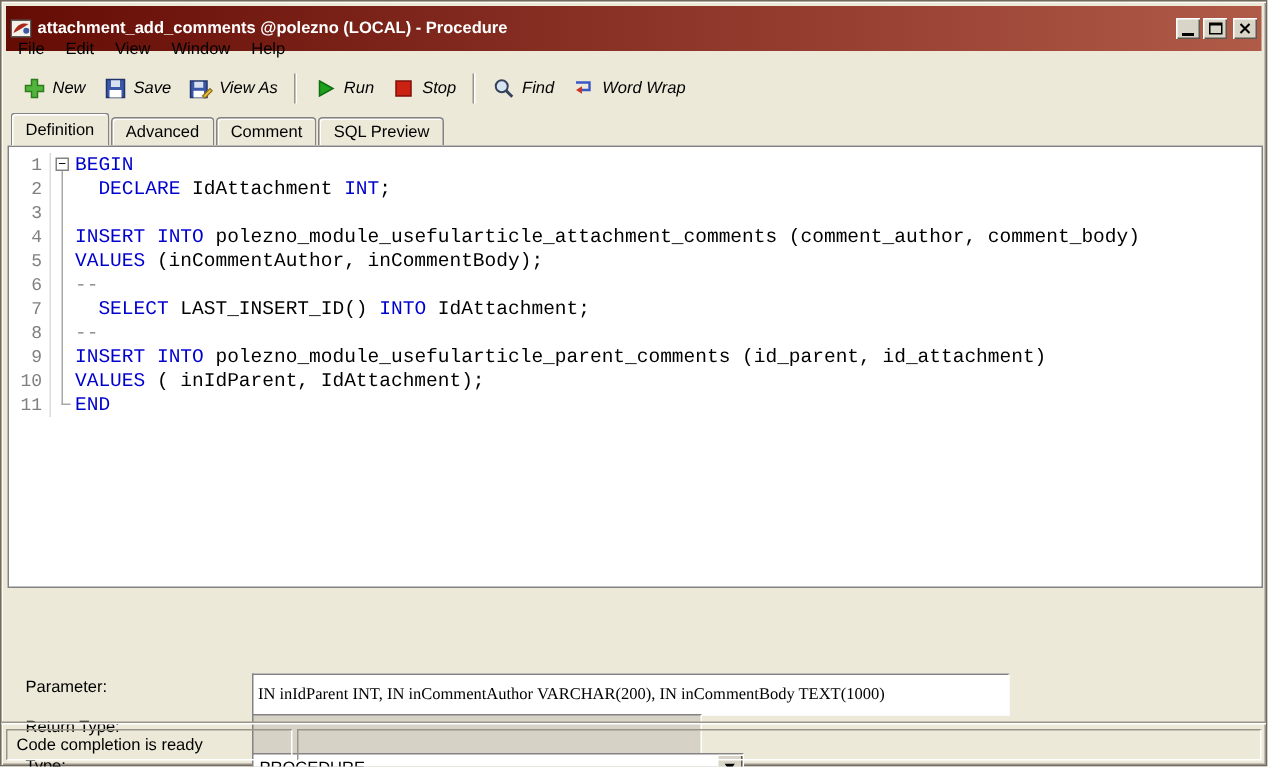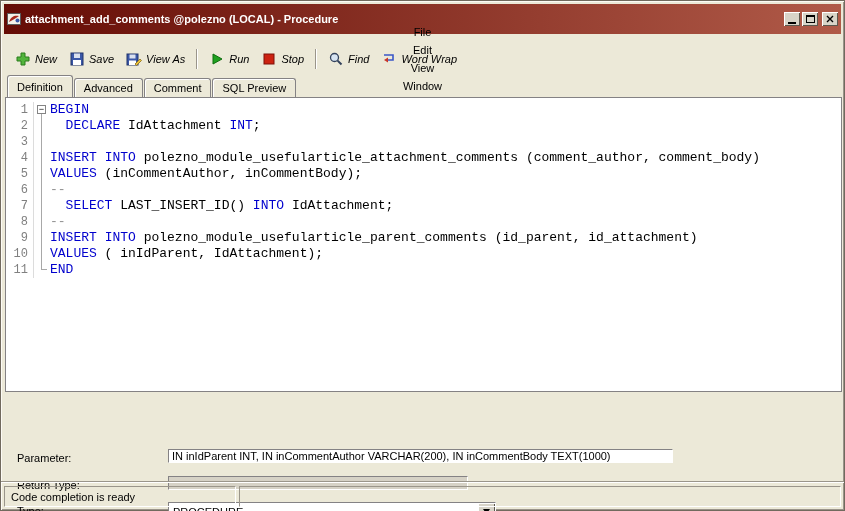--- a/index.html
+++ b/index.html
@@ -16,21 +16,21 @@
   .titlebar{ position:absolute; top:3px; left:3px; right:3px; height:30px; display:flex; align-items:center;
              padding:0 3px; background:linear-gradient(90deg, var(--tb1), var(--tb2)); }
   .title-text{ color:#fff; font-size:11px; font-weight:bold; margin-left:4px; flex:1; white-space:nowrap; overflow:hidden; }
   .winbtn{ width:16px; height:14px; background:#d8d4c8; margin-left:2px; flex:none; position:relative;
            box-shadow: inset 1px 1px 0 #ffffff, inset -1px -1px 0 #5c584e; display:flex; align-items:center; justify-content:center; }
   .winbtn.close{ margin-left:4px; }
   .glyph-min{ display:block; width:8px; height:2px; background:#000; margin-top:7px; }
   .glyph-max{ display:block; width:9px; height:8px; border:1px solid #000; border-top:2px solid #000; }
 
   
-  .menubar{ position:absolute; top:22px; left:4px; right:4px; height:20px; display:flex; align-items:center; font-size:11px;flex-direction:column; }
+  .menubar{ position:absolute; top:22px; left:4px; right:4px; height:20px; display:flex; align-items:center; font-size:11px; }
   .menu-item{ padding:3px 7px; color:#000; }
 
   
   .toolbar{ position:absolute; top:43px; left:4px; right:4px; height:30px; display:flex; align-items:center; padding-left:4px; font-size:11px; }
   .tbtn{ display:flex; align-items:center; gap:4px; padding:4px 6px; color:#000;font-style:italic; }
   .tbtn svg{ flex:none; }
   .tsep{ width:2px; height:20px; border-left:1px solid #9a958a; border-right:1px solid #ffffff; margin:0 5px; }
   .i-run{ fill:var(--run); } .i-stop{ fill:var(--stop); }
 
   
@@ -52,34 +52,34 @@
   .vline{ position:absolute; left:7px; top:0; bottom:0; width:0; border-left:1px solid #a8a8a8; }
   .vline.from-box{ top:12px; }
   .corner{ position:absolute; left:7px; top:0; height:8px; width:6px; border-left:1px solid #a8a8a8; border-bottom:1px solid #a8a8a8; }
   .code{ white-space:pre; color:#000; }
   .tok-k{ color:var(--kw); } .tok-p{ color:#000; } .tok-c{ color:var(--cm); }
 
   
   .formpanel{ position:absolute; top:392px; left:4px; right:4px; height:90px; font-size:11px;margin-top:48px; }
   .frow{ position:absolute; left:8px; right:8px; height:19px; }
   .frow .flabel{ position:absolute; left:4px; top:0; line-height:19px; color:#000; }
-  .tinput{ position:absolute; left:155px; top:0; height:14px; border:1px solid; border-color:#848284 #ffffff #ffffff #848284;
-           background:#fff; font-size:11px; font-family:Liberation Sans, sans-serif; padding:0 3px; color:#000; }
+  .tinput{ position:absolute; left:155px; top:0; height:28px; border:1px solid; border-color:#848284 #ffffff #ffffff #848284;
+           background:#fff; font-size:11px; font-family:Liberation Serif, serif; padding:0 3px; color:#000; }
   .tinput:disabled, .tinput.disabled{ background:#d6d2c6; }
   .combo{ position:absolute; left:155px; top:0; width:328px; height:19px; border:1px solid; border-color:#848284 #ffffff #ffffff #848284;
           background:#fff; display:flex; align-items:center; }
   .combo-text{ flex:1; padding:0 4px; font-size:11px; }
   .combo-btn{ width:17px; height:17px; flex:none; background:#d8d4c8; box-shadow: inset 1px 1px 0 #fff, inset -1px -1px 0 #5c584e;
               display:flex; align-items:center; justify-content:center; font-size:8px; color:#000; }
 
   
   .status-divider{ position:absolute; left:0; right:0; bottom:27px; height:2px; border-top:1px solid #9a958a; border-bottom:1px solid #ffffff; }
   .statusbar{ position:absolute; left:3px; right:3px; bottom:3px; height:21px; display:flex; gap:3px; }
   .spanel{ border:1px solid; border-color:#9a958a #ffffff #ffffff #9a958a; display:flex; align-items:center; padding:0 6px; font-size:11px; color:#000; }
-  .spanel.left{ width:232px; flex:none; }
+  .spanel.left{ width:191px; flex:none; }
   .spanel.right{ flex:1; }
 </style>
 </head>
 <body>
 
 <div class="window">
 
   <div class="titlebar">
     <svg width="14" height="14" viewBox="0 0 14 14">
       <rect x="0.5" y="1.5" width="13" height="11" fill="#f4f1e8" stroke="#5a5a5a"></rect>

